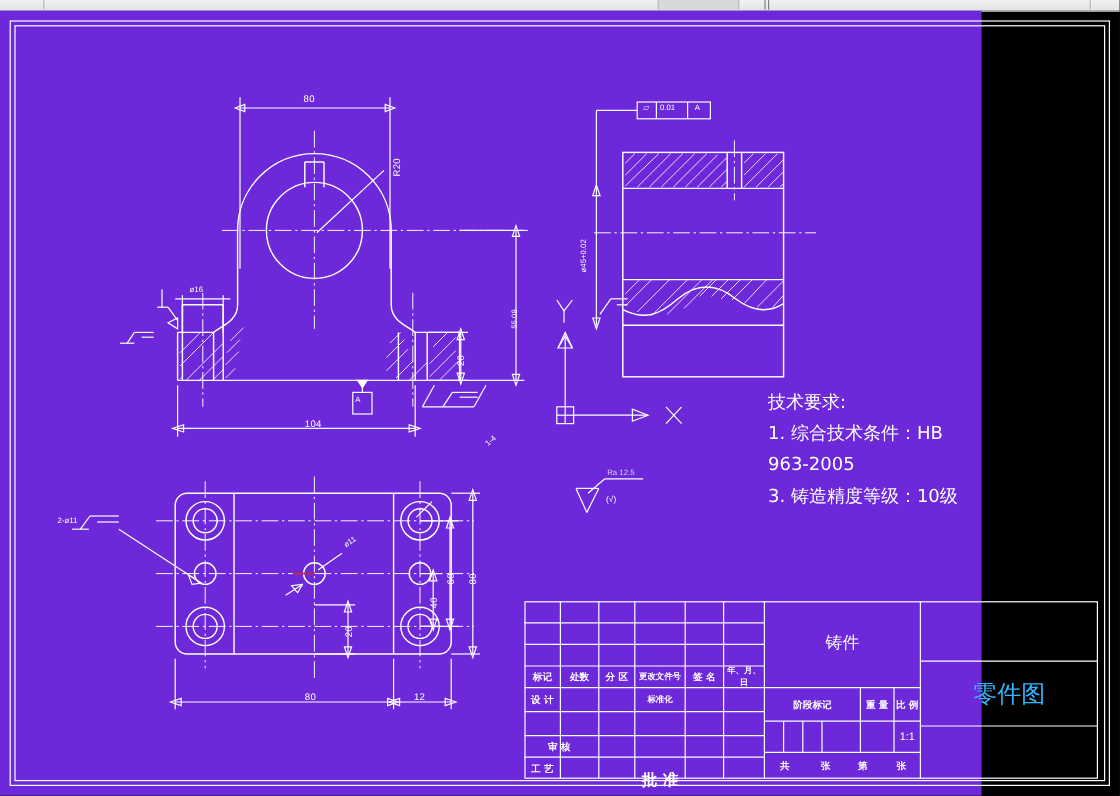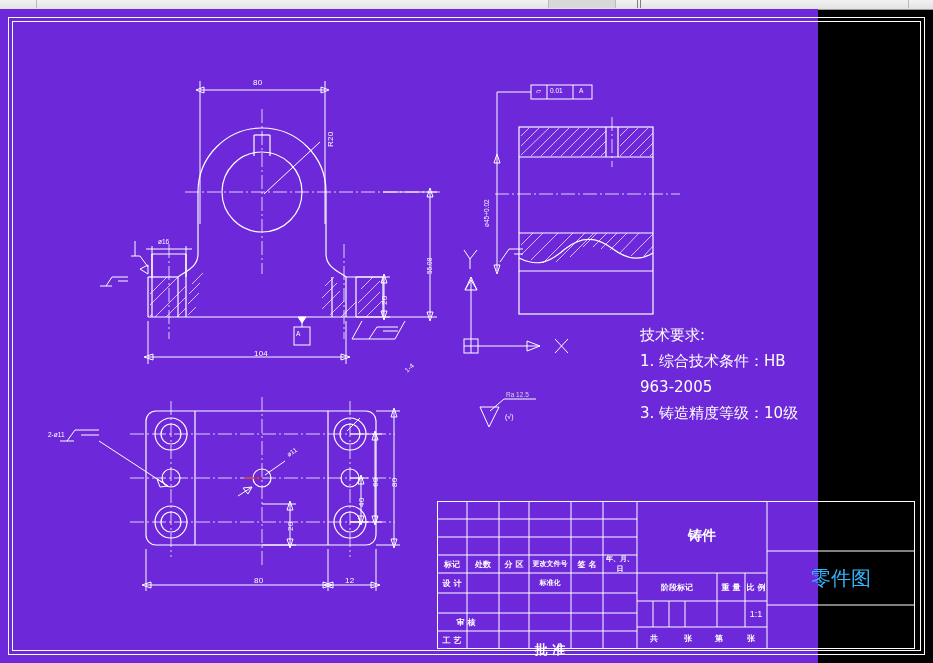--- a/index.html
+++ b/index.html
@@ -34,21 +34,21 @@
 
   
   .tech{position:absolute;left:640px;top:313px;color:#fff;}
   .tech .ln1{font-size:15px;line-height:26px;font-family:"DejaVu Sans",sans-serif;}
 
   
   .tb{position:absolute;left:437px;top:492px;width:478px;height:148px;}
   .tb .cell{position:absolute;color:#fff;font-size:8px;display:flex;
             align-items:center;justify-content:center;text-align:center;
             font-family:"DejaVu Sans",sans-serif;font-weight:bold;}
-  .tb .big{font-size:14px;font-weight:bold;}
+  .tb .big{font-size:14px;font-weight:normal;}
   .tb .blue{color:#33b5ff;font-size:20px;font-weight:normal;
             font-family:"DejaVu Sans",sans-serif;}
   .tb .num{font-size:9px;font-weight:normal;font-family:"Liberation Sans",sans-serif;}
 </style>
 </head>
 <body>
 
 <div id="root">
 
   <div class="chrome">

